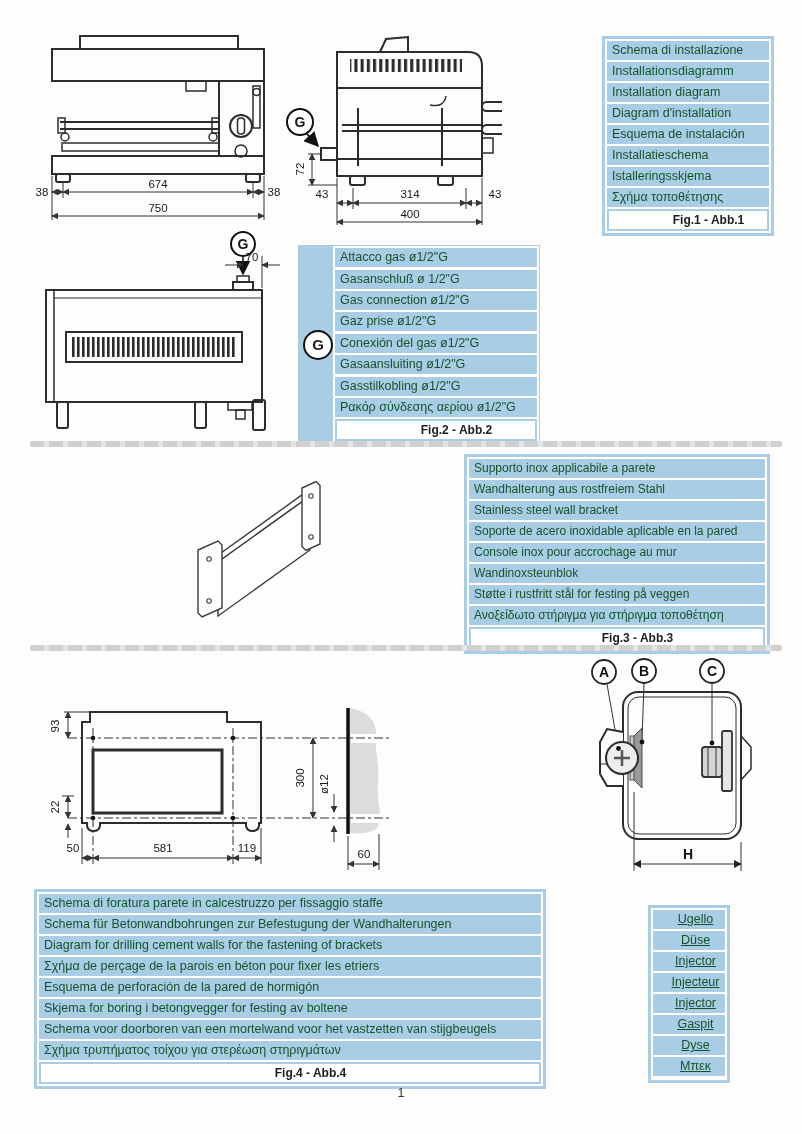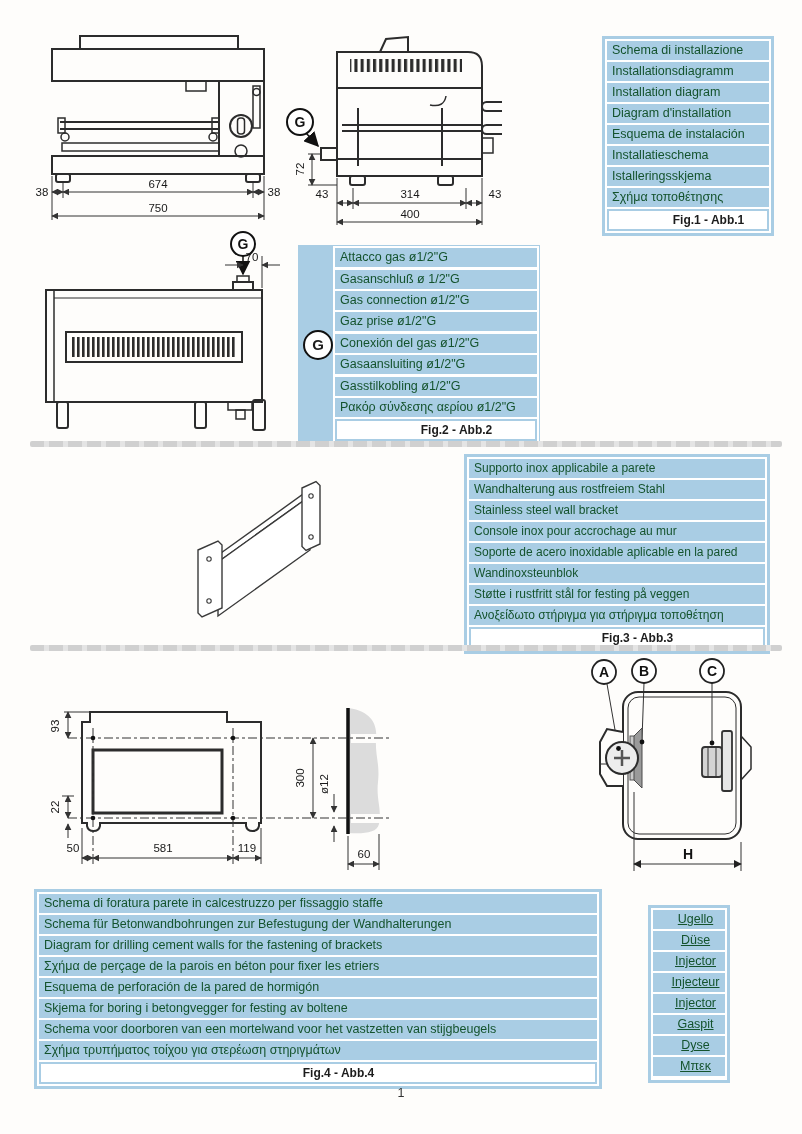--- a/index.html
+++ b/index.html
@@ -204,22 +204,22 @@
       <circle cx="27" cy="141" r="2.2" stroke-width="1.1" fill="none"></circle>
       <circle cx="129" cy="36" r="2.2" stroke-width="1.1" fill="none"></circle>
       <circle cx="129" cy="77" r="2.2" stroke-width="1.1" fill="none"></circle>
     </g>
   </svg>
 
   <div class="lblock fig3block" style="left:464px;top:454px;width:306px;">
     <div class="lrow">Supporto inox applicabile a parete</div>
     <div class="lrow">Wandhalterung aus rostfreiem Stahl</div>
     <div class="lrow">Stainless steel wall bracket</div>
+    <div class="lrow">Soporte de acero inoxidable aplicable en la pared</div>
     <div class="lrow">Console inox pour accrochage au mur</div>
-    <div class="lrow">Soporte de acero inoxidable aplicable en la pared</div>
     <div class="lrow">Wandinoxsteunblok</div>
     <div class="lrow">Støtte i rustfritt stål for festing på veggen</div>
     <div class="lrow">Ανοξείδωτο στήριγμα για στήριγμα τοποθέτηση</div>
     <div class="caption">Fig.3 - Abb.3</div>
   </div>
 
   <div class="sep" style="left:30px;top:645px;width:752px;"></div>
 
   <svg class="abs" style="left:28px;top:686px" width="382" height="198" viewBox="0 0 382 198">
     <defs>
@@ -314,21 +314,21 @@
     <circle cx="66" cy="90" r="2.4" fill="#111"></circle>
     <circle cx="136" cy="91" r="2.4" fill="#111"></circle>
     <g stroke="#333" stroke-width="1">
       <line x1="58" y1="140" x2="58" y2="219"></line>
       <line x1="165" y1="190" x2="165" y2="219"></line>
       <line x1="58" y1="212" x2="165" y2="212" marker-start="url(#dt-a)" marker-end="url(#dt-a)"></line>
     </g>
     <text class="mk" x="112" y="207">H</text>
   </svg>
 
-  <div class="lblock" style="left:34px;top:889px;width:568px;">
+  <div class="lblock" style="left:34px;top:889px;width:512px;">
     <div class="lrow">Schema di foratura parete in calcestruzzo per fissaggio staffe</div>
     <div class="lrow">Schema für Betonwandbohrungen zur Befestugung der Wandhalterungen</div>
     <div class="lrow">Diagram for drilling cement walls for the fastening of brackets</div>
     <div class="lrow">Σχήμα de perçage de la parois en béton pour fixer les etriers</div>
     <div class="lrow">Esquema de perforación de la pared de hormigón</div>
     <div class="lrow">Skjema for boring i betongvegger for festing av boltene</div>
     <div class="lrow">Schema voor doorboren van een mortelwand voor het vastzetten van stijgbeugels</div>
     <div class="lrow">Σχήμα τρυπήματος τοίχου για στερέωση στηριγμάτων</div>
     <div class="caption">Fig.4 - Abb.4</div>
   </div>

